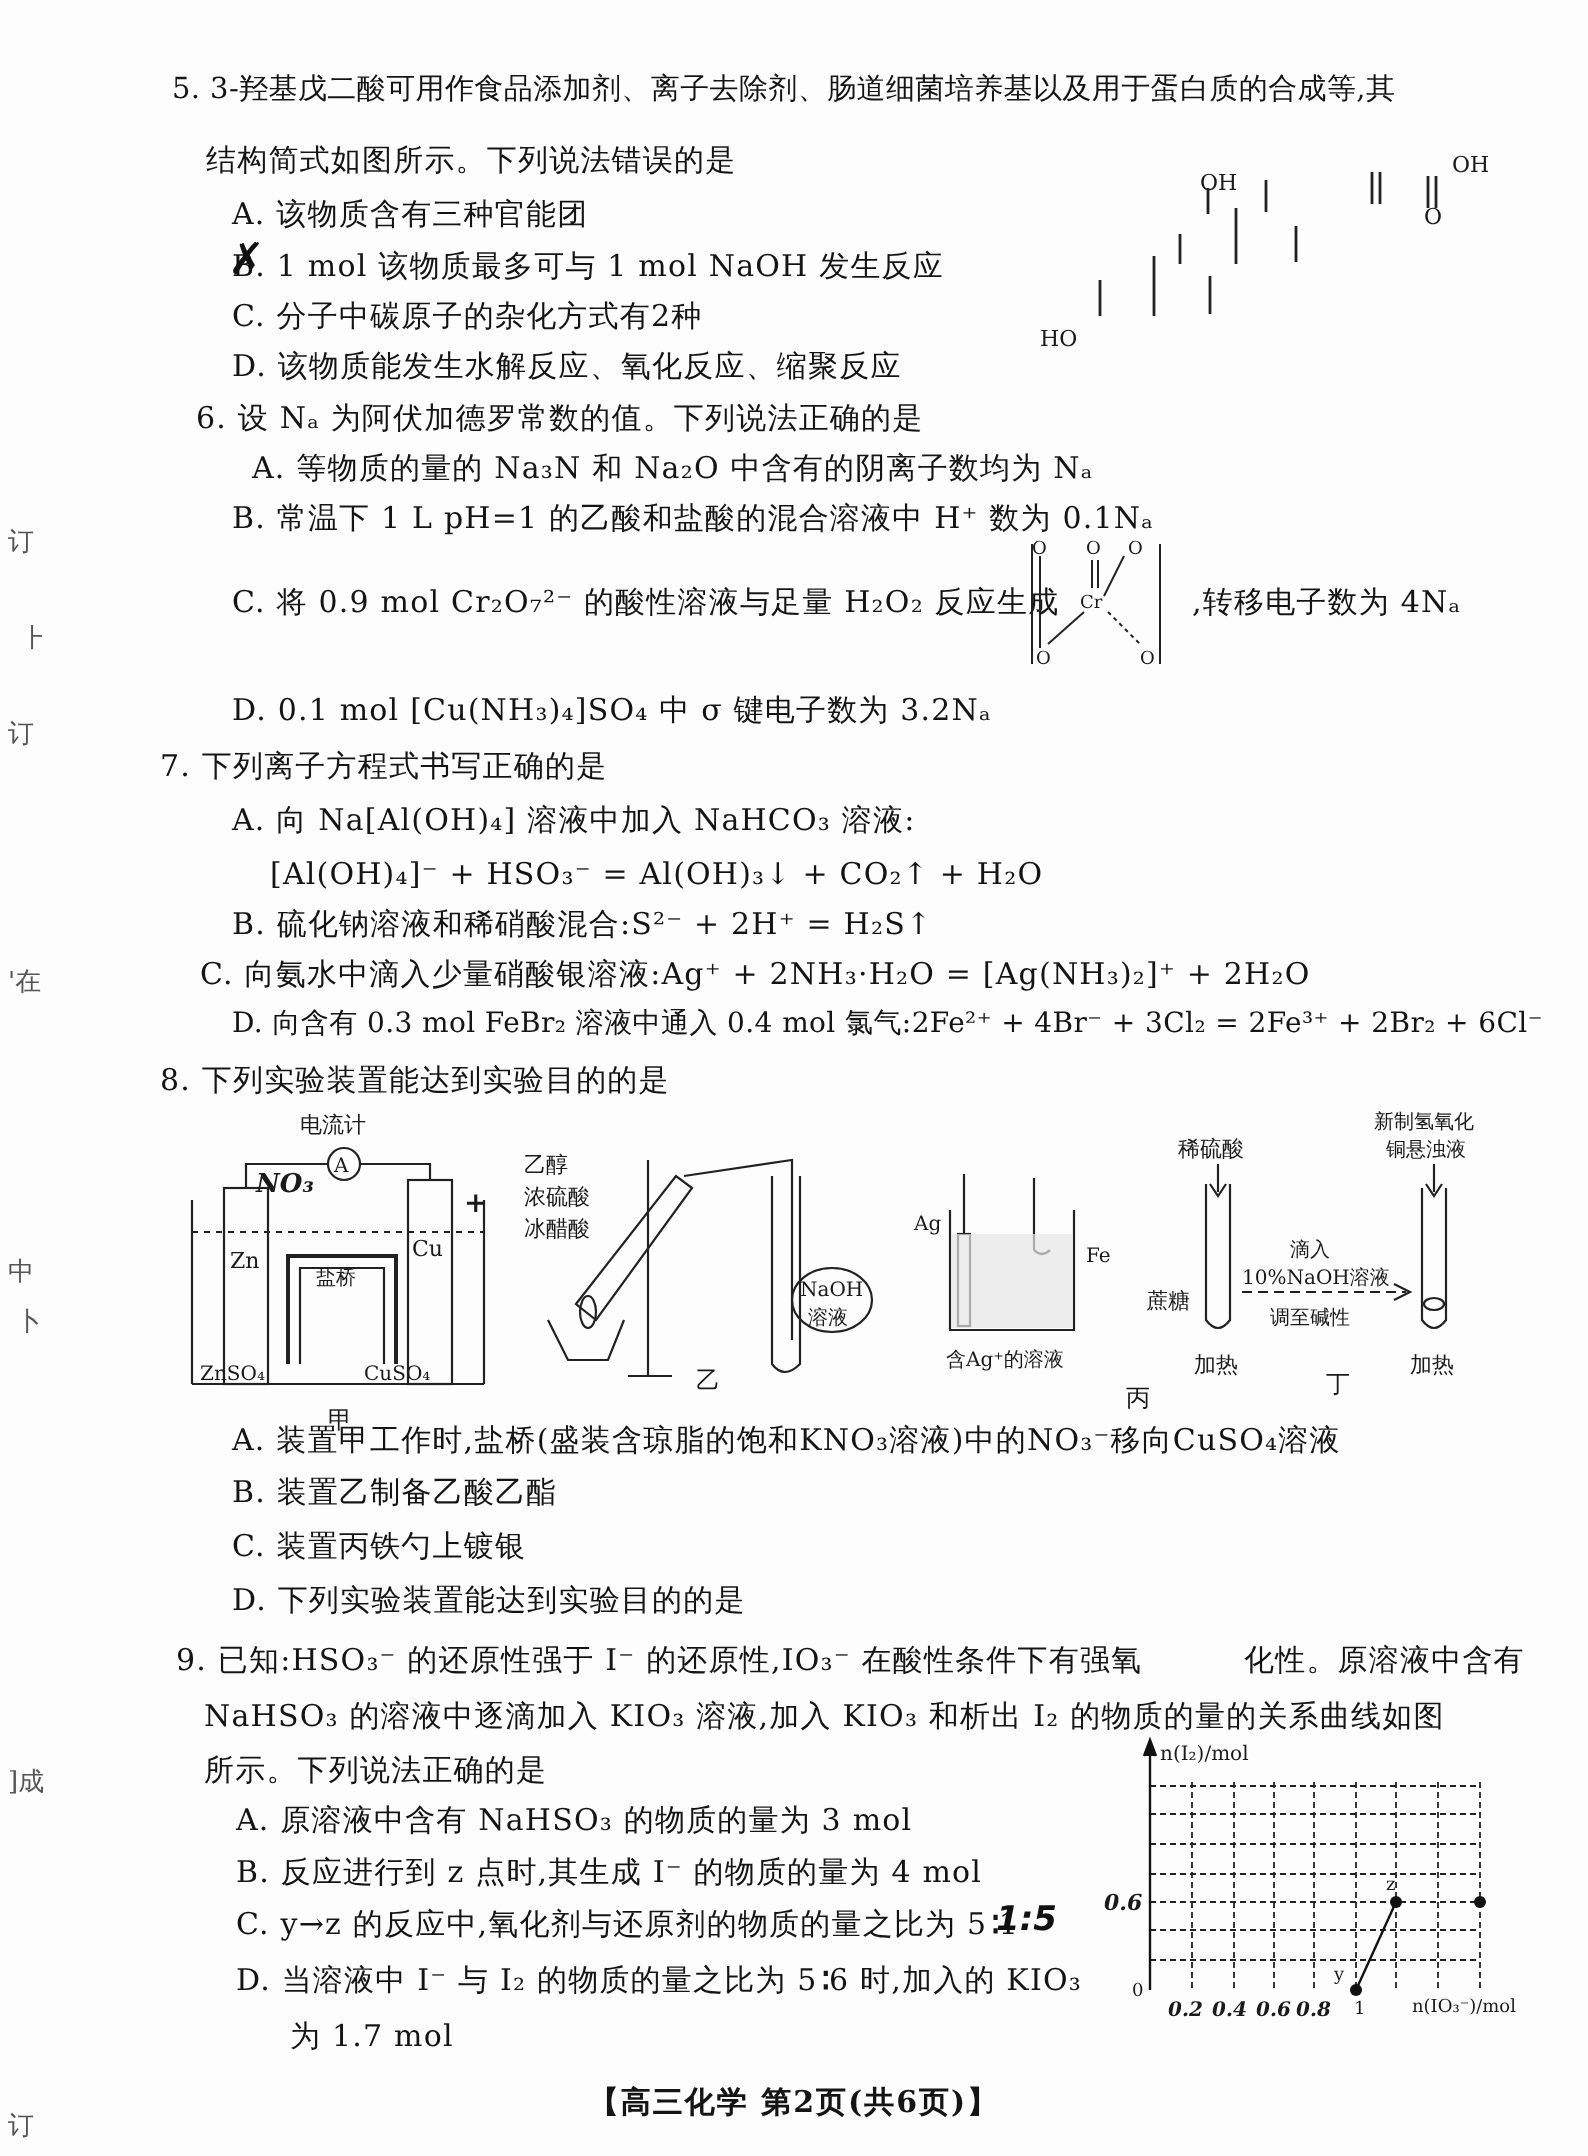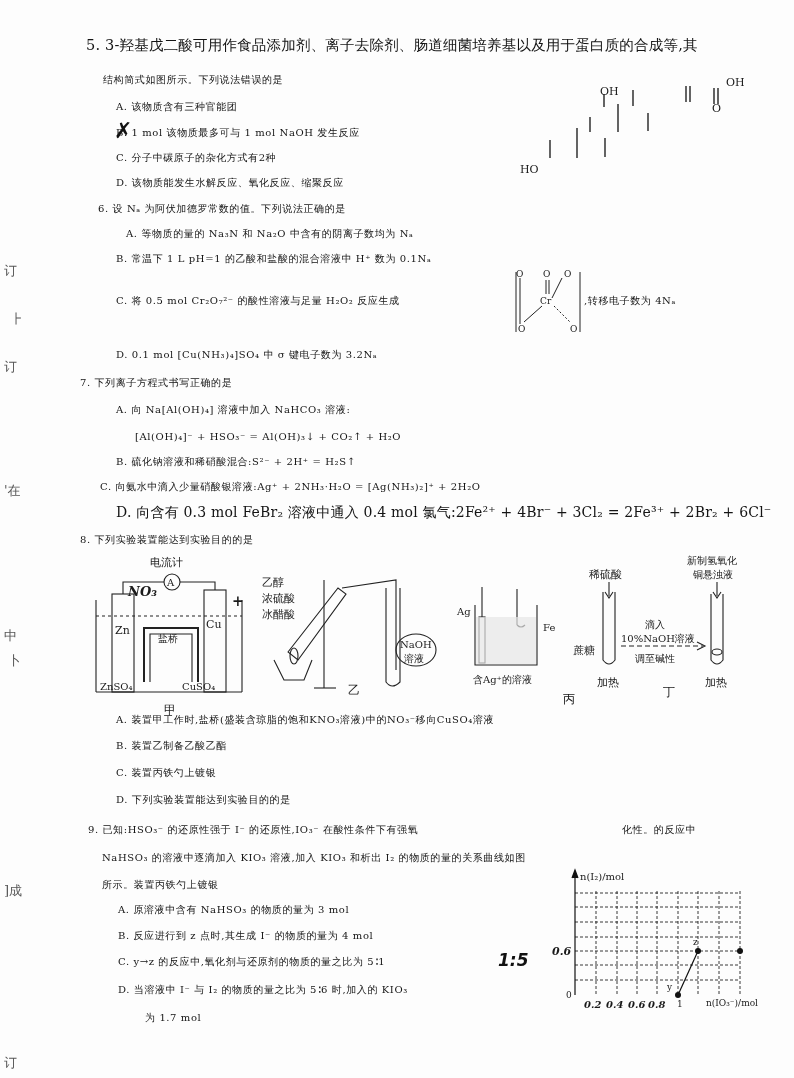--- a/index.html
+++ b/index.html
@@ -1,19 +1,19 @@
 <!DOCTYPE html>
 <html><head>
 <meta charset="utf-8">
 <style>
   html, body { margin:0; padding:0; background:#ffffff; }
   body { width:794px; height:1078px; position:relative; overflow:hidden;
          font-family:"DejaVu Serif", "Liberation Serif", serif; color:#141414; }
   .page { position:absolute; left:0; top:0; width:794px; height:1078px; background:#fdfdfd; }
-  .ln { position:absolute; white-space:nowrap; font-size:10px; line-height:18px; letter-spacing:0.6px; }
+  .ln { position:absolute; white-space:nowrap; font-size:15px; line-height:18px; letter-spacing:0.6px; }
   .mm { position:absolute; left:4px; font-size:13px; color:#555; }
   .hand { position:absolute; font-family:"DejaVu Sans", sans-serif; font-style:italic; color:#111; font-weight:bold; }
   svg text { font-family:"DejaVu Serif", "Liberation Serif", serif; fill:#1a1a1a; }
   .footer { position:absolute; top:1042px; left:0; width:794px; text-align:center; font-size:15px; font-weight:bold; letter-spacing:1px; }
 </style>
 </head>
 <body>
 
 <div class="page">
 
@@ -54,40 +54,40 @@
       <text x="100" y="35" font-size="11">OH</text>
       <text x="212" y="52" font-size="11">O</text>
       <text x="226" y="26" font-size="11">OH</text>
     </svg>
   </div>
 
   <div>
     <span class="ln" style="top:200px;left:98px">6. 设 Nₐ 为阿伏加德罗常数的值。下列说法正确的是</span>
     <span class="ln" style="top:225px;left:126px">A. 等物质的量的 Na₃N 和 Na₂O 中含有的阴离子数均为 Nₐ</span>
     <span class="ln" style="top:250px;left:116px">B. 常温下 1 L pH=1 的乙酸和盐酸的混合溶液中 H⁺ 数为 0.1Nₐ</span>
-    <span class="ln" style="top:292px;left:116px">C. 将 0.5 mol Cr₂O₇²⁻ 的酸性溶液与足量 H₂O₂ 反应生成</span>
+    <span class="ln" style="top:292px;left:116px">C. 将 0.9 mol Cr₂O₇²⁻ 的酸性溶液与足量 H₂O₂ 反应生成</span>
     <svg style="position:absolute;left:508px;top:266px" width="80" height="72">
       <g stroke="#222" stroke-width="1" fill="none">
         <line x1="8" y1="6" x2="8" y2="66"></line>
         <line x1="72" y1="6" x2="72" y2="66"></line>
         <line x1="12" y1="12" x2="12" y2="58"></line>
         <line x1="38" y1="14" x2="38" y2="28"></line>
         <line x1="41" y1="14" x2="41" y2="28"></line>
         <line x1="44" y1="32" x2="54" y2="12"></line>
         <line x1="34" y1="40" x2="16" y2="56"></line>
         <line x1="46" y1="40" x2="62" y2="56" stroke-dasharray="2,2"></line>
       </g>
       <text x="8" y="11" font-size="9">O</text>
       <text x="35" y="11" font-size="9">O</text>
       <text x="56" y="11" font-size="9">O</text>
       <text x="32" y="38" font-size="9">Cr</text>
       <text x="10" y="66" font-size="9">O</text>
       <text x="62" y="66" font-size="9">O</text>
     </svg>
-    <span class="ln" style="top:292px;left:584px">,转移电子数为 4Nₐ</span>
+    <span class="ln" style="top:292px;left:596px">,转移电子数为 4Nₐ</span>
     <span class="ln" style="top:346px;left:116px">D. 0.1 mol [Cu(NH₃)₄]SO₄ 中 σ 键电子数为 3.2Nₐ</span>
   </div>
 
   <div>
     <span class="ln" style="top:374px;left:80px">7. 下列离子方程式书写正确的是</span>
     <span class="ln" style="top:401px;left:116px">A. 向 Na[Al(OH)₄] 溶液中加入 NaHCO₃ 溶液:</span>
     <span class="ln" style="top:428px;left:135px">[Al(OH)₄]⁻ + HSO₃⁻ = Al(OH)₃↓ + CO₂↑ + H₂O</span>
     <span class="ln" style="top:453px;left:116px">B. 硫化钠溶液和稀硝酸混合:S²⁻ + 2H⁺ = H₂S↑</span>
     <span class="ln" style="top:478px;left:100px">C. 向氨水中滴入少量硝酸银溶液:Ag⁺ + 2NH₃·H₂O = [Ag(NH₃)₂]⁺ + 2H₂O</span>
     <span class="ln" style="top:503px;left:116px;font-size:14px;letter-spacing:0.2px">D. 向含有 0.3 mol FeBr₂ 溶液中通入 0.4 mol 氯气:2Fe²⁺ + 4Br⁻ + 3Cl₂ = 2Fe³⁺ + 2Br₂ + 6Cl⁻</span>
@@ -179,23 +179,23 @@
     <span class="ln" style="top:690px;left:563px;font-size:12px">丙</span>
 
     <span class="ln" style="top:711px;left:116px">A. 装置甲工作时,盐桥(盛装含琼脂的饱和KNO₃溶液)中的NO₃⁻移向CuSO₄溶液</span>
     <span class="ln" style="top:737px;left:116px">B. 装置乙制备乙酸乙酯</span>
     <span class="ln" style="top:764px;left:116px">C. 装置丙铁勺上镀银</span>
     <span class="ln" style="top:791px;left:116px">D. 下列实验装置能达到实验目的的是</span>
   </div>
 
   <div>
     <span class="ln" style="top:821px;left:88px">9. 已知:HSO₃⁻ 的还原性强于 I⁻ 的还原性,IO₃⁻ 在酸性条件下有强氧</span>
-    <span class="ln" style="top:821px;left:622px">化性。的反应中</span>
+    <span class="ln" style="top:821px;left:622px">化性。原溶液中含有</span>
     <span class="ln" style="top:849px;left:102px">NaHSO₃ 的溶液中逐滴加入 KIO₃ 溶液,加入 KIO₃ 和析出 I₂ 的物质的量的关系曲线如图</span>
-    <span class="ln" style="top:876px;left:102px">所示。装置丙铁勺上镀银</span>
+    <span class="ln" style="top:876px;left:102px">所示。下列说法正确的是</span>
     <span class="ln" style="top:901px;left:118px">A. 原溶液中含有 NaHSO₃ 的物质的量为 3 mol</span>
     <span class="ln" style="top:927px;left:118px">B. 反应进行到 z 点时,其生成 I⁻ 的物质的量为 4 mol</span>
     <span class="ln" style="top:953px;left:118px">C. y→z 的反应中,氧化剂与还原剂的物质的量之比为 5∶1</span>
     <span class="ln" style="top:981px;left:118px">D. 当溶液中 I⁻ 与 I₂ 的物质的量之比为 5∶6 时,加入的 KIO₃</span>
     <span class="ln" style="top:1009px;left:145px">为 1.7 mol</span>
     <span class="hand" style="top:950px;left:498px;font-size:17px">1:5</span>
 
     <svg style="position:absolute;left:548px;top:866px" width="246" height="150">
       <g stroke="#222" stroke-width="0.9" fill="none" stroke-dasharray="3,2">
         <line x1="48" y1="25" x2="48" y2="129"></line>
@@ -229,13 +229,14 @@
       <text x="129" y="141" font-size="9">1</text>
       <text x="158" y="140" font-size="9">n(IO₃⁻)/mol</text>
       <text x="36" y="142" font-size="10" font-weight="bold" font-style="italic">0.2</text>
       <text x="58" y="142" font-size="10" font-weight="bold" font-style="italic">0.4</text>
       <text x="80" y="142" font-size="10" font-weight="bold" font-style="italic">0.6</text>
       <text x="100" y="142" font-size="10" font-weight="bold" font-style="italic">0.8</text>
       <text x="4" y="89" font-size="11" font-weight="bold" font-style="italic">0.6</text>
     </svg>
   </div>
 
+  <div class="footer">【高三化学  第2页(共6页)】</div>
 </div>
 
 </body></html>

